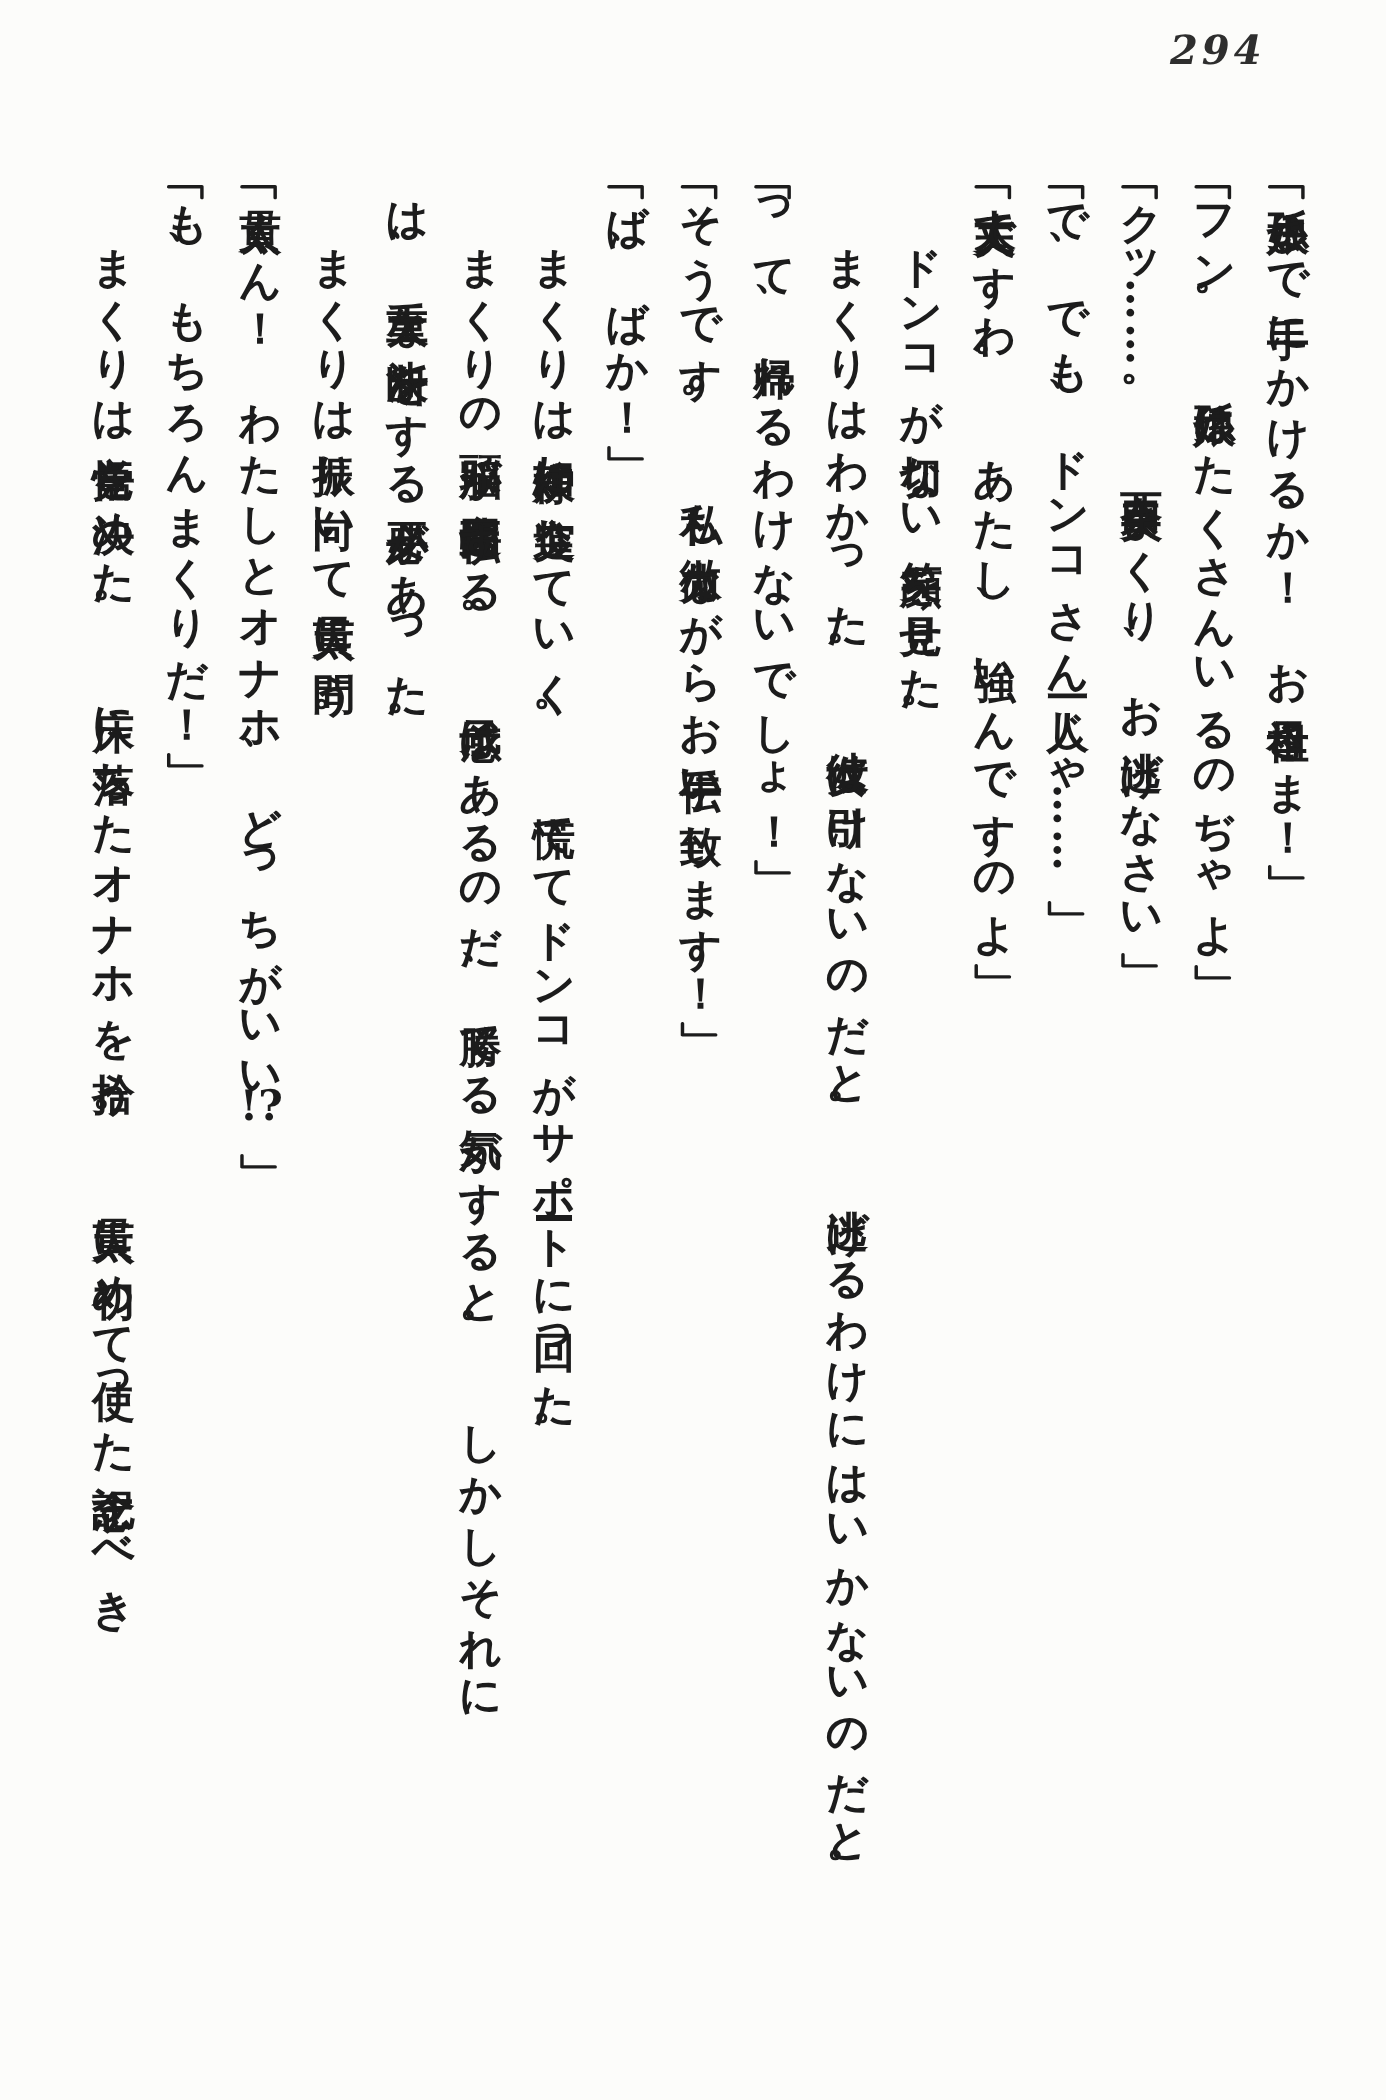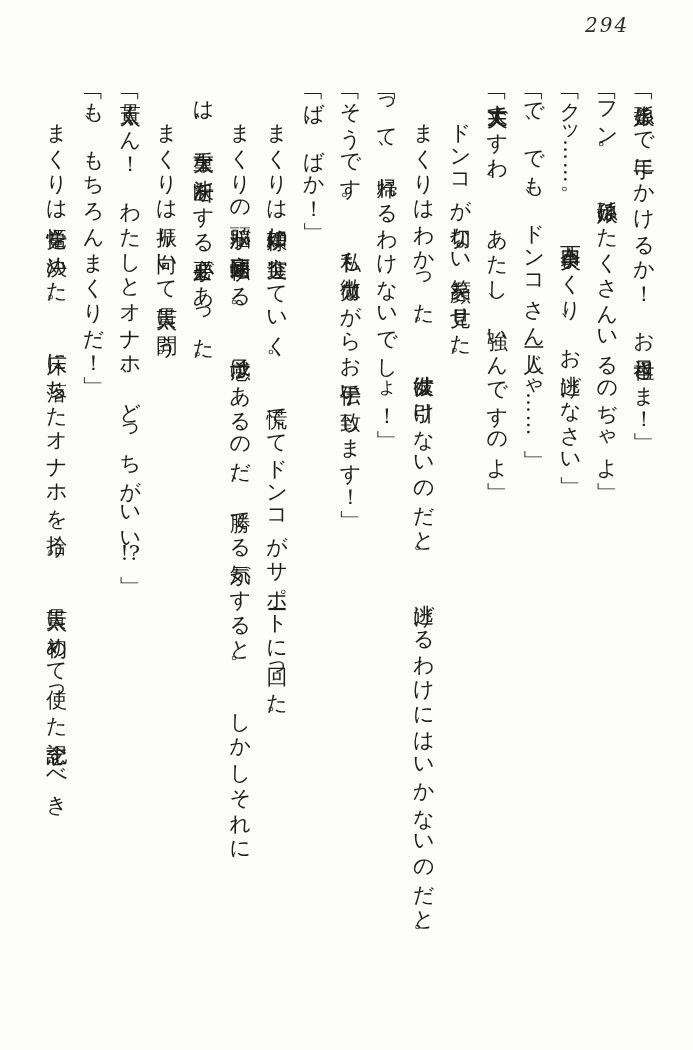--- a/index.html
+++ b/index.html
@@ -8,20 +8,21 @@
     background: #e8e8e6;
   }
   .page {
     position: relative;
     width: 693px;
     height: 1050px;
     background: #fcfcfa;
     font-family: "DejaVu Serif", "Liberation Serif", serif;
     overflow: hidden;
     margin: 0 auto;
+    font-weight: bold;
   }
   .page-number {
     position: absolute;
     top: 13px;
     left: 585px;
     font-size: 20px;
     font-style: italic;
     letter-spacing: 2px;
     color: #2e2e2e;
   }

